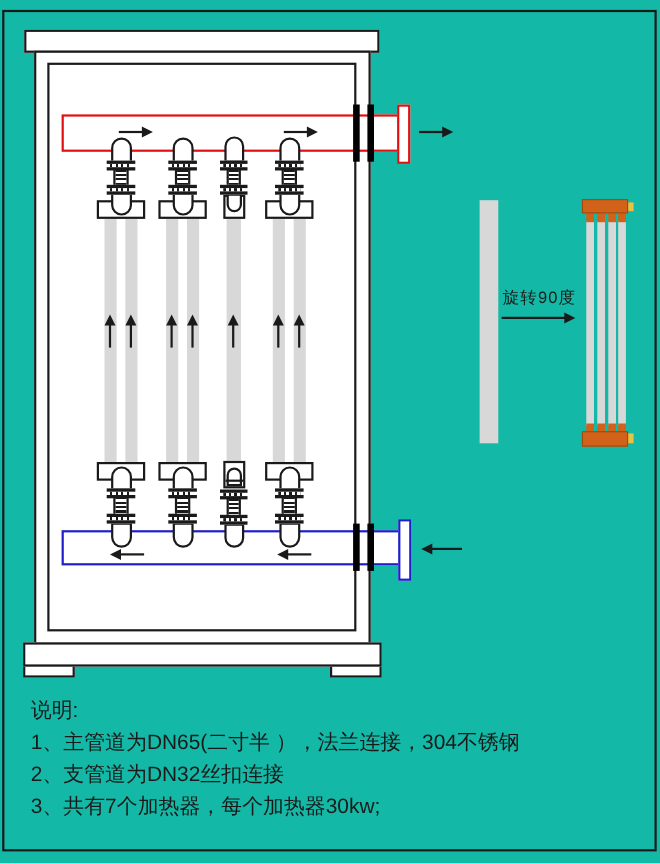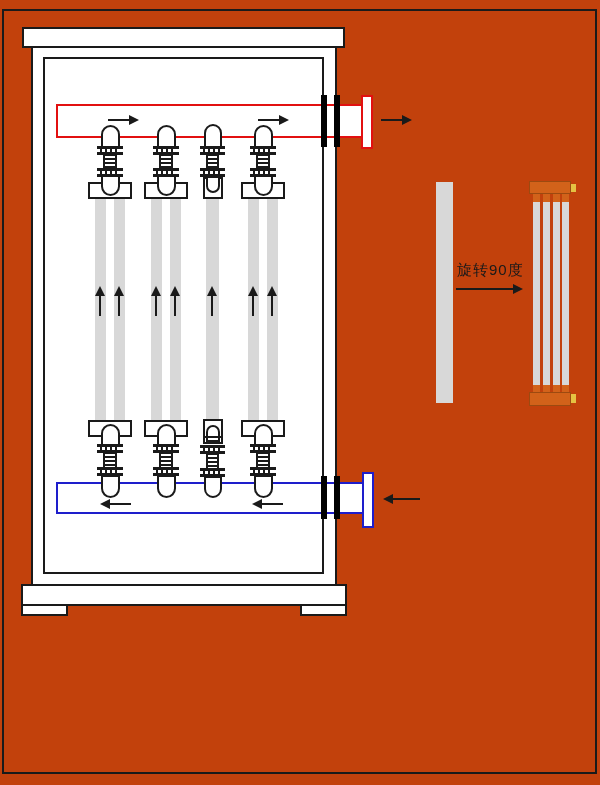--- a/index.html
+++ b/index.html
@@ -1,18 +1,18 @@
 <!DOCTYPE html>
 <html style="--line: #1a1a1a; --hot_pipe: #e21010; --cold_pipe: #1e1ecb; --tube_gray: #d8d8d8; --heater_orange: #d2621a; --heater_tab: #e5c243;"><head>
 <meta charset="utf-8">
 <style>
   *{box-sizing:border-box;margin:0;padding:0}
   html,body{background:#fff}
   body{width:600px;height:785px;font-family:"Liberation Sans",sans-serif;color:var(--line,#1a1a1a)}
-  .stage{position:relative;width:600px;height:785px;background:#c2410c;overflow:hidden}
+  .stage{position:relative;width:600px;height:785px;background:#14b8a6;overflow:hidden}
   .grp{display:contents}
   .stroke{position:absolute;border:2px solid var(--line,#1a1a1a);background:#fff}
   .frame{position:absolute;left:2px;top:9px;width:595px;height:765px;border:2px solid var(--line,#1a1a1a)}
   .tube{position:absolute;background:var(--tube_gray,#d8d8d8);z-index:1}
   .box{position:absolute;border:2px solid var(--line,#1a1a1a);background:#fff;z-index:2}
   .pipe-hot{position:absolute;border:2px solid var(--hot_pipe,#e21010);background:#fff;z-index:3}
   .flange-hot{position:absolute;border:2px solid var(--hot_pipe,#e21010);background:#fff;z-index:4}
   .pipe-cold{position:absolute;border:2px solid var(--cold_pipe,#1e1ecb);background:#fff;z-index:3}
   .flange-cold{position:absolute;border:2px solid var(--cold_pipe,#1e1ecb);background:#fff;z-index:4}
   .seal{position:absolute;background:#000;z-index:6}
@@ -198,14 +198,20 @@
     <div class="rtube" style="left:562px"></div>
     <div class="stub" style="left:533px;top:385px;height:9px"></div>
     <div class="stub" style="left:543px;top:385px;height:9px"></div>
     <div class="stub" style="left:553px;top:385px;height:9px"></div>
     <div class="stub" style="left:562px;top:385px;height:9px"></div>
     <div class="tab" style="left:569px;top:394px;width:7px;height:9px"></div>
     <div class="hd" style="left:529px;top:392px;width:42px;height:14px"></div>
   </div>
 
   
+  <div class="notes">
+    <div>说明:</div>
+    <div>1、主管道为DN65(二寸半 ），法兰连接，304不锈钢</div>
+    <div>2、支管道为DN32丝扣连接</div>
+    <div>3、共有7个加热器，每个加热器30kw;</div>
+  </div>
 
 </div>
 
 </body></html>

